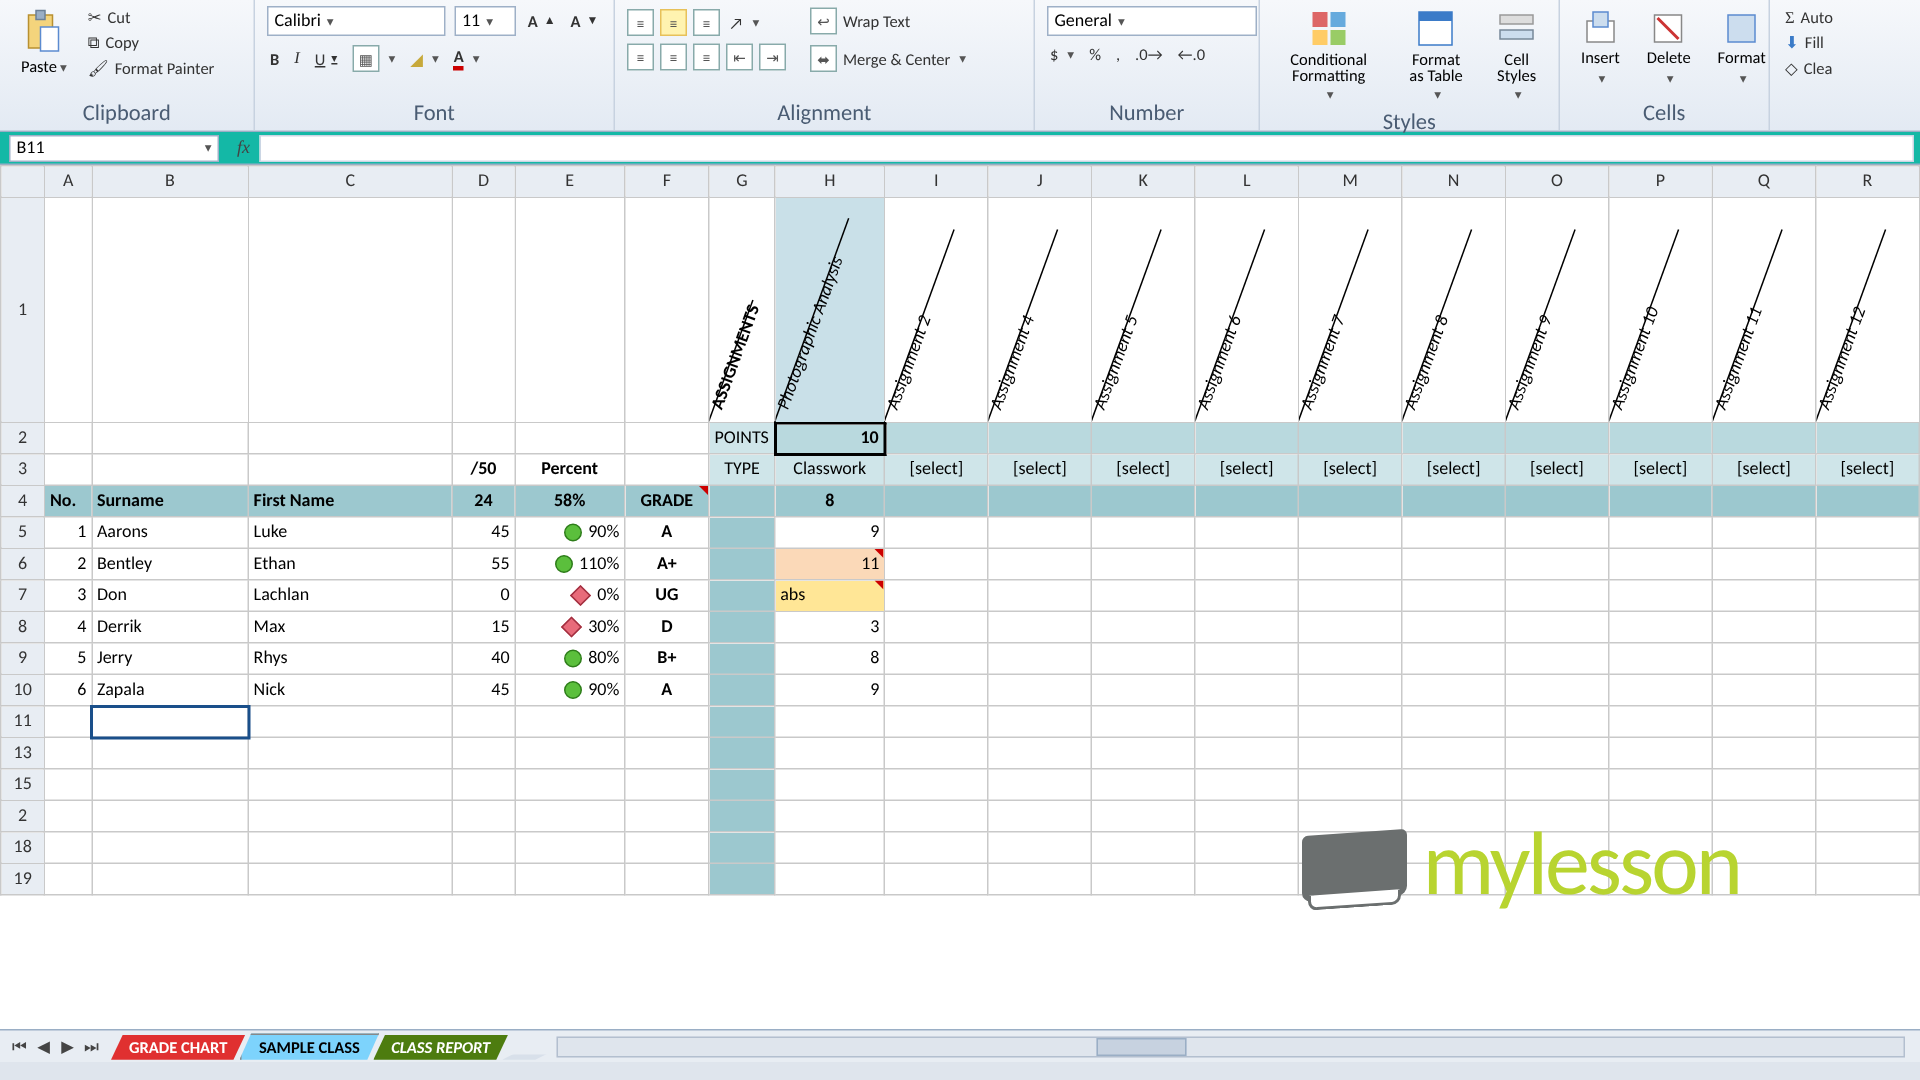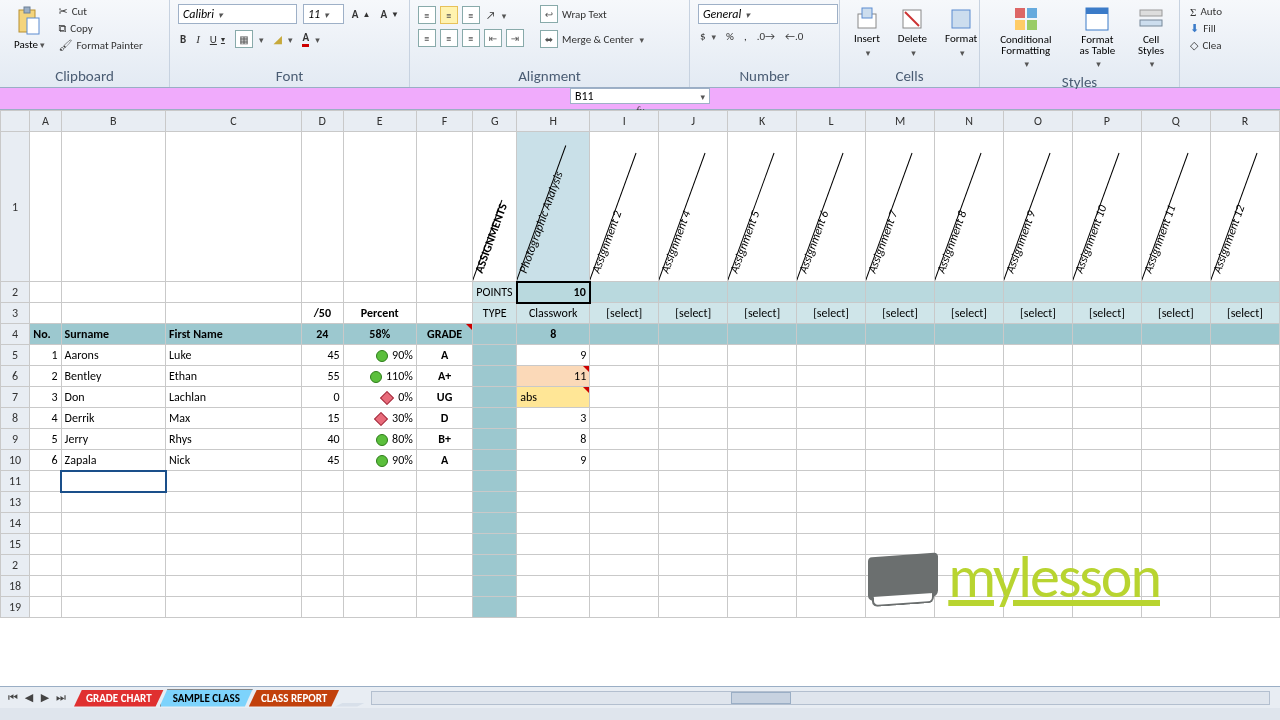--- a/index.html
+++ b/index.html
@@ -8,28 +8,28 @@
   
   .ribbon { display: flex; height: 88px; background: linear-gradient(#f6f8fb,#e3eaf3); border-bottom: 1px solid #9aaec5; }
   .ribbon-group { border-right: 1px solid #c7d2e0; padding: 4px 8px 2px; display: flex; flex-direction: column; justify-content: space-between; }
   .ribbon-group .title { text-align: center; font-size: 15px; color: #4a5c73; padding-top: 2px; }
   .ribbon-row { display: flex; align-items: center; gap: 6px; }
   .ribbon-col { display: flex; flex-direction: column; gap: 2px; }
   .ico { display: inline-flex; align-items: center; justify-content: center; }
   .btn-sm { font-size: 11px; color: #333; display: flex; align-items: center; gap: 4px; padding: 1px 2px; cursor: pointer; }
   .big-btn { display: flex; flex-direction: column; align-items: center; gap: 2px; padding: 2px 6px; cursor: pointer; font-size: 11px; }
   .dropdown-arrow::after { content: "▾"; font-size: 9px; margin-left: 2px; color: #555; }
-  .combo { display: inline-flex; align-items: center; border: 1px solid #9eb0c7; background: #fff; height: 20px; font-size: 12px; padding: 0 4px; font-style: italic; }
+  .combo { display: inline-flex; align-items: center; border: 1px solid #9eb0c7; background: #fff; height: 20px; font-size: 12px; padding: 0 4px; }
   .combo .arrow { margin-left: 4px; font-size: 9px; color: #555; }
   .icon-row { display: flex; gap: 4px; }
   .square-ico { width: 18px; height: 18px; border: 1px solid #8aa; background: #fff; display:flex;align-items:center;justify-content:center;font-size:10px;color:#555; }
   .highlight-btn { background: #fff3b0; border: 1px solid #e7c15a; }
 
   
-  .formula-bar { display: flex; align-items: center; height: 22px; border-bottom: 1px solid #9aaec5; background: #f0abfc; flex-direction: column; }
+  .formula-bar { display: flex; align-items: center; height: 22px; border-bottom: 1px solid #9aaec5; background: #14b8a6; }
   .name-box { width: 140px; border: 1px solid #9eb0c7; background: #fff; height: 18px; margin: 0 6px; display:flex;align-items:center;justify-content:space-between;padding:0 4px;font-size:12px;}
   .fx { font-style: italic; color: #444; padding: 0 6px; font-family: 'Times New Roman', serif; }
   .formula-input { flex: 1; border: 1px solid #cbd6e4; background:#fff; height: 18px; margin-right: 4px; padding: 0 4px;}
 
   
   .sheet { position: relative; overflow: hidden; height: 576px; }
   table.grid { border-collapse: collapse; table-layout: fixed; width: 1280px; }
   table.grid th, table.grid td { border: 1px solid #c9c9c9; height: 21px; font-size: 12px; padding: 0 3px; background: #fff; overflow: hidden; }
   table.grid th { background: #e8edf3; font-weight: normal; color: #333; text-align: center; position: relative; }
   table.grid th.rowhdr { width: 28px; }
@@ -60,31 +60,31 @@
   .cell-yellow { background: #ffe696 !important; }
   .red-tri::after { content:""; position:absolute; top:0; right:0; border-top:6px solid #c00; border-left:6px solid transparent; }
   .pos-rel { position: relative; }
 
   .gcol { background: #9cc8cf !important; }
 
   
   .watermark { position: absolute; right: 120px; top: 430px; display:flex;align-items:center;gap:10px; pointer-events:none;}
   .book { width: 70px; height: 44px; background:#6b6f6f; border-radius: 4px 4px 6px 6px; position: relative; transform: skewY(-4deg); }
   .book::after{content:"";position:absolute;left:4px;right:4px;bottom:-6px;height:8px;background:#fff;border:2px solid #6b6f6f;border-top:none;border-radius:0 0 6px 6px;}
-  .watermark span { font-size: 60px; color:#b8d430; font-family: Calibri, sans-serif; letter-spacing:-2px;text-decoration:underline;}
+  .watermark span { font-size: 60px; color:#b8d430; font-family: Calibri, sans-serif; letter-spacing:-2px;}
 
   
   .tab-bar { display:flex; align-items:center; height:22px; background:#e8edf3; border-top:1px solid #9aaec5; font-size:11px;}
   .tab-nav { display:flex; gap:2px; padding:0 6px; }
   .tab-nav span{width:14px;text-align:center;cursor:pointer;color:#444;}
   .tabs { display:flex; align-items:flex-end; }
   .tab { padding: 2px 12px; margin-right:-4px; clip-path: polygon(8px 0, 100% 0, calc(100% - 8px) 100%, 0 100%); cursor:pointer; font-weight:bold;}
   .tab.red{background:#e03030;color:#fff;}
   .tab.white{background:#7dd3fc;color:#000;border:1px solid #888;border-bottom:none;z-index:2;}
-  .tab.green{background:#c2410c;color:#fff;}
+  .tab.green{background:#4d7c0f;color:#fff;font-style:italic;}
   .tab.new{background:#d8e0ea;width:30px;}
   .scroll-track{flex:1;margin:0 10px;height:14px;background:#dfe5ed;border:1px solid #b3bfcf;position:relative;}
   .scroll-thumb{position:absolute;left:40%;width:60px;height:100%;background:#c7d2e0;border:1px solid #9aaec5;}
 
   
   .status { height:12px; background:#dfe5ed; }
 </style>
 </head>
 <body>
 
@@ -194,46 +194,20 @@
         <span class="btn-sm dropdown-arrow">$</span>
         <span class="btn-sm">%</span>
         <span class="btn-sm">,</span>
         <span class="btn-sm">.0→</span>
         <span class="btn-sm">←.0</span>
       </div>
     </div>
     <div class="title">Number</div>
   </div>
 
-  <div class="ribbon-group" style="width:140px">
-    <div class="ribbon-row">
-      <div class="big-btn dropdown-arrow">
-          <svg width="22" height="24">
-            <rect x="2" y="8" width="18" height="14" fill="#fff" stroke="#888"></rect>
-            <rect x="6" y="2" width="10" height="10" fill="#cde" stroke="#5b8bd0"></rect>
-          </svg>
-          <span>Insert</span>
-        </div>
-      <div class="big-btn dropdown-arrow">
-          <svg width="22" height="24">
-            <rect x="2" y="4" width="18" height="18" fill="#fff" stroke="#888"></rect>
-            <line x1="4" y1="6" x2="18" y2="20" stroke="#c33" stroke-width="2"></line>
-          </svg>
-          <span>Delete</span>
-        </div>
-      <div class="big-btn dropdown-arrow">
-          <svg width="22" height="24">
-            <rect x="2" y="4" width="18" height="18" fill="#cde" stroke="#5b8bd0"></rect>
-          </svg>
-          <span>Format</span>
-        </div>
-    </div>
-    <div class="title">Cells</div>
-  </div>
-
   <div class="ribbon-group" style="width:200px">
     <div class="ribbon-row">
       <div class="big-btn dropdown-arrow">
           <svg width="26" height="26">
             <rect x="2" y="2" width="10" height="10" fill="#d66"></rect>
             <rect x="14" y="2" width="10" height="10" fill="#6ad"></rect>
             <rect x="2" y="14" width="10" height="10" fill="#fc6"></rect>
             <rect x="14" y="14" width="10" height="10" fill="#9c6"></rect>
           </svg>
           <span style="text-align:center;line-height:11px">Conditional Formatting</span>
@@ -247,20 +221,46 @@
         </div>
       <div class="big-btn dropdown-arrow">
           <svg width="26" height="26">
             <rect x="2" y="4" width="22" height="6" fill="#ddd" stroke="#999"></rect>
             <rect x="2" y="14" width="22" height="6" fill="#cde" stroke="#789"></rect>
           </svg>
           <span style="text-align:center;line-height:11px">Cell Styles</span>
         </div>
     </div>
     <div class="title">Styles</div>
+  </div>
+
+  <div class="ribbon-group" style="width:140px">
+    <div class="ribbon-row">
+      <div class="big-btn dropdown-arrow">
+          <svg width="22" height="24">
+            <rect x="2" y="8" width="18" height="14" fill="#fff" stroke="#888"></rect>
+            <rect x="6" y="2" width="10" height="10" fill="#cde" stroke="#5b8bd0"></rect>
+          </svg>
+          <span>Insert</span>
+        </div>
+      <div class="big-btn dropdown-arrow">
+          <svg width="22" height="24">
+            <rect x="2" y="4" width="18" height="18" fill="#fff" stroke="#888"></rect>
+            <line x1="4" y1="6" x2="18" y2="20" stroke="#c33" stroke-width="2"></line>
+          </svg>
+          <span>Delete</span>
+        </div>
+      <div class="big-btn dropdown-arrow">
+          <svg width="22" height="24">
+            <rect x="2" y="4" width="18" height="18" fill="#cde" stroke="#5b8bd0"></rect>
+          </svg>
+          <span>Format</span>
+        </div>
+    </div>
+    <div class="title">Cells</div>
   </div>
 
   <div class="ribbon-group" style="width:90px;border-right:none">
     <div class="ribbon-col">
       <div class="btn-sm">
           <span style="font-family:serif">Σ</span>
           <span>Auto</span>
         </div>
       <div class="btn-sm">
           <span style="color:#3b7bc8">⬇</span>
@@ -621,41 +621,20 @@
           <td></td>
           <td></td>
           <td></td>
           <td></td>
           <td></td>
           <td></td>
           <td></td>
           <td></td>
         </tr>
         <tr>
-          <th class="rowhdr">14</th>
-          <td></td>
-          <td></td>
-          <td></td>
-          <td></td>
-          <td></td>
-          <td></td>
-          <td class="gcol"></td>
-          <td></td>
-          <td></td>
-          <td></td>
-          <td></td>
-          <td></td>
-          <td></td>
-          <td></td>
-          <td></td>
-          <td></td>
-          <td></td>
-          <td></td>
-        </tr>
-        <tr>
           <th class="rowhdr">15</th>
           <td></td>
           <td></td>
           <td></td>
           <td></td>
           <td></td>
           <td></td>
           <td class="gcol"></td>
           <td></td>
           <td></td>

